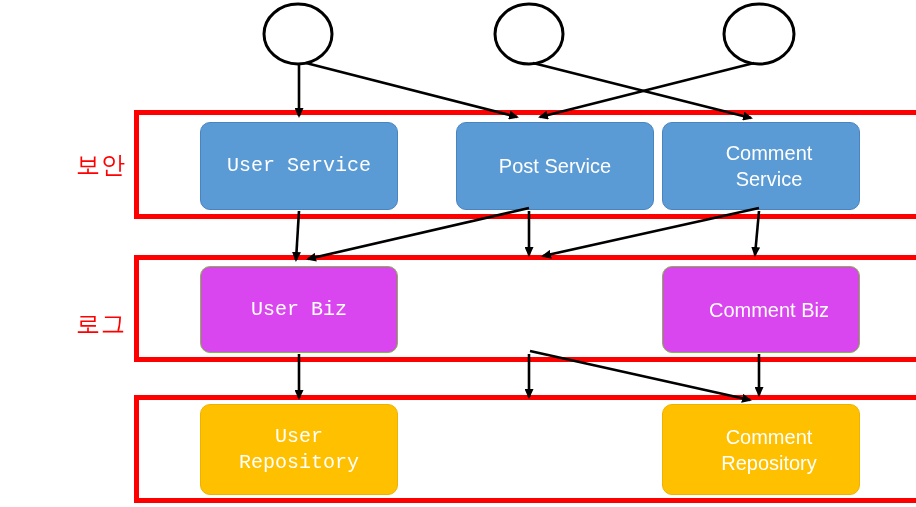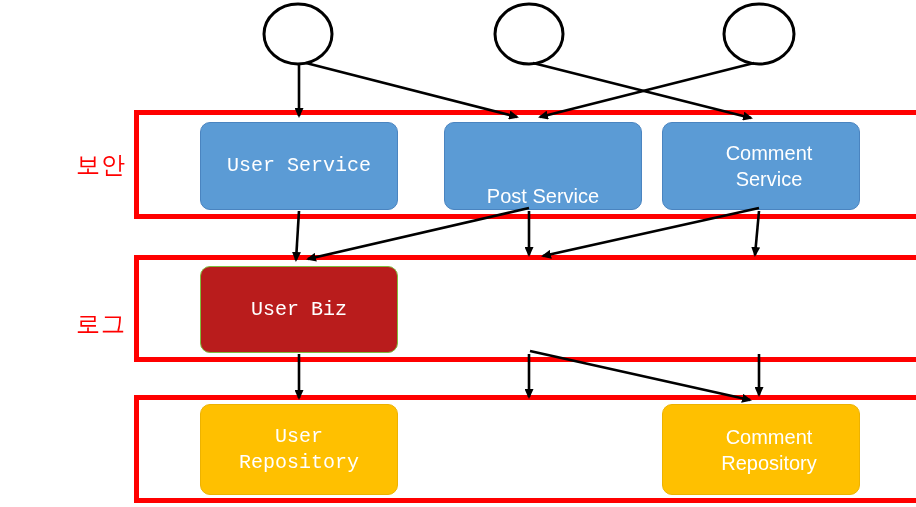--- a/index.html
+++ b/index.html
@@ -22,24 +22,24 @@
   .label-security{top:151px;}
   .label-log{top:310px;}
   .label-transaction{top:436px;}
   .node{
     position:absolute;width:198px;box-sizing:border-box;
     display:flex;align-items:center;justify-content:center;
     text-align:center;color:#FFFFFF;font-size:20px;line-height:26px;
     border-radius:10px;white-space:pre-line;z-index:2;
   }
   .col-1{left:192px;font-family:Liberation Mono, monospace;}
-  .col-2{left:436px;align-items:flex-end;}
+  .col-2{left:448px;}
   .col-3{left:654px;padding-left:16px;}
   .row-service{top:122px;height:88px;background:#5B9BD5;border:1.5px solid #4A84C0;}
-  .row-biz{top:266px;height:87px;background:#b91c1c;border:1.5px solid #7FBC3D;}
+  .row-biz{top:266px;height:87px;background:#d946ef;border:1.5px solid #7FBC3D;}
   .row-repo{top:404px;height:91px;background:#FFC000;border:1.5px solid #EDB200;}
   .wires{position:absolute;left:0;top:0;z-index:3;pointer-events:none;}
 </style>
 </head>
 <body>
 
 <div class="stage">
 
   <div class="layer-frame frame-security"></div>
   <div class="layer-frame frame-log"></div>
@@ -54,20 +54,23 @@
   <div class="node row-service col-2">
     <span>Post Service</span>
   </div>
   <div class="node row-service col-3">
     <span>Comment
 Service</span>
   </div>
 
   <div class="node row-biz col-1">
     <span>User Biz</span>
+  </div>
+  <div class="node row-biz col-3">
+    <span>Comment Biz</span>
   </div>
 
   <div class="node row-repo col-1">
     <span>User
 Repository</span>
   </div>
   <div class="node row-repo col-3">
     <span>Comment
 Repository</span>
   </div>

